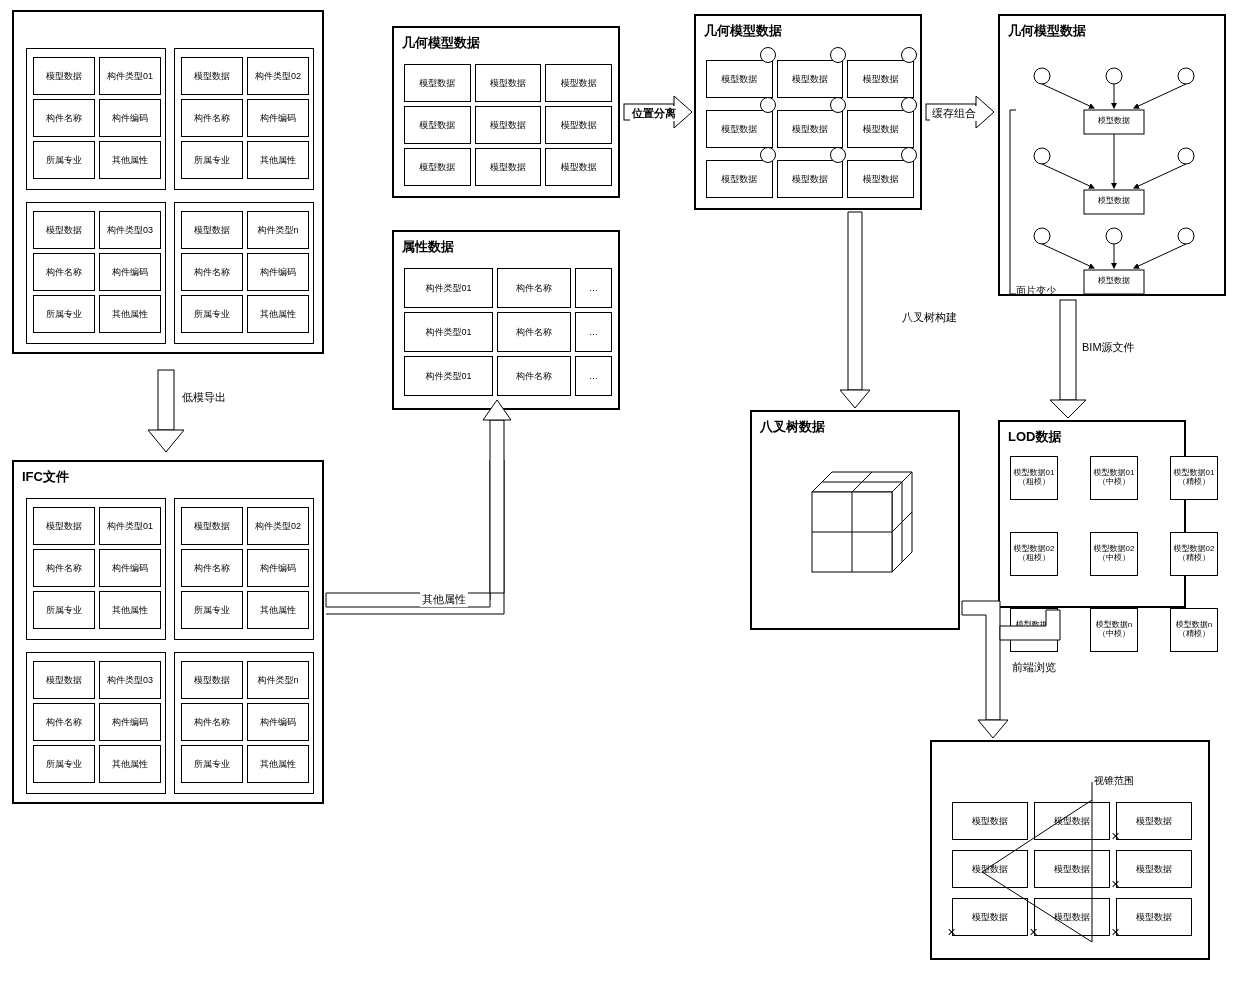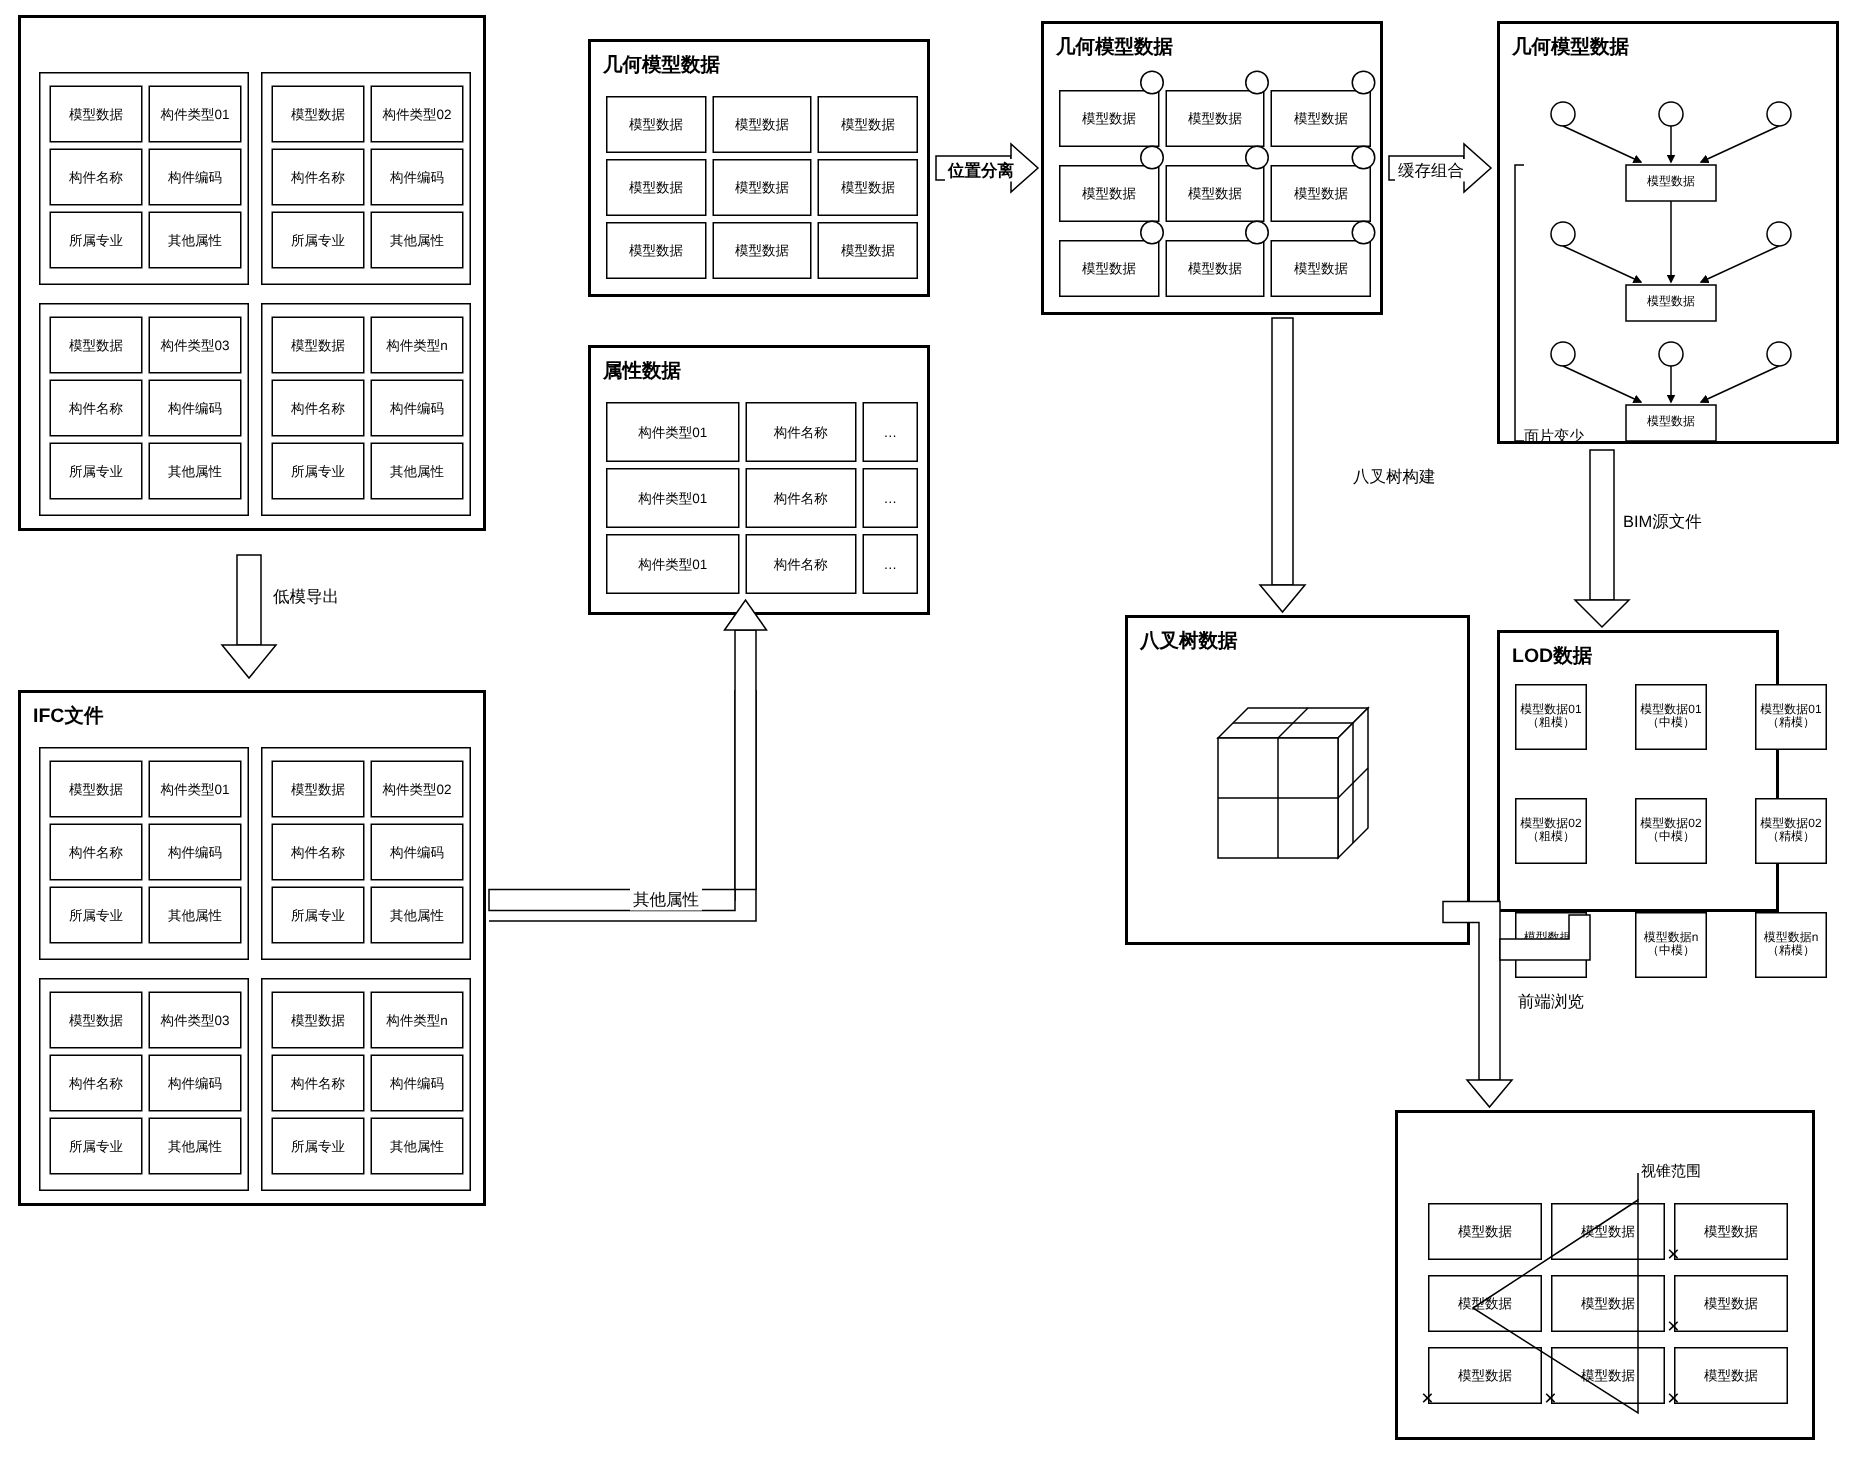--- a/index.html
+++ b/index.html
@@ -260,21 +260,21 @@
         <path d="M0,0 L6,3 L0,6 Z" fill="#000"></path>
       </marker>
     </defs>
   </svg>
   <div class="small-label" style="left:86px; top:99px; width:56px; text-align:center; font-size:8px;">模型数据</div>
   <div class="small-label" style="left:86px; top:179px; width:56px; text-align:center; font-size:8px;">模型数据</div>
   <div class="small-label" style="left:86px; top:259px; width:56px; text-align:center; font-size:8px;">模型数据</div>
   <div class="small-label" style="left:16px; top:268px;">面片变少</div>
 </div>
 
-<div class="box" style="left:750px; top:410px; width:230px; height:220px;">
+<div class="box" style="left:750px; top:410px; width:210px; height:220px;">
   <div class="title">八叉树数据</div>
   <svg style="position:absolute; left:30px; top:50px; width:150px; height:150px;">
 
     <polygon points="30,30 110,30 130,10 50,10" fill="#fff" stroke="#000"></polygon>
     <polygon points="110,30 130,10 130,90 110,110" fill="#fff" stroke="#000"></polygon>
     <rect x="30" y="30" width="80" height="80" fill="#fff" stroke="#000"></rect>
 
     <line x1="30" y1="70" x2="110" y2="70" stroke="#000"></line>
     <line x1="70" y1="30" x2="70" y2="110" stroke="#000"></line>
 

